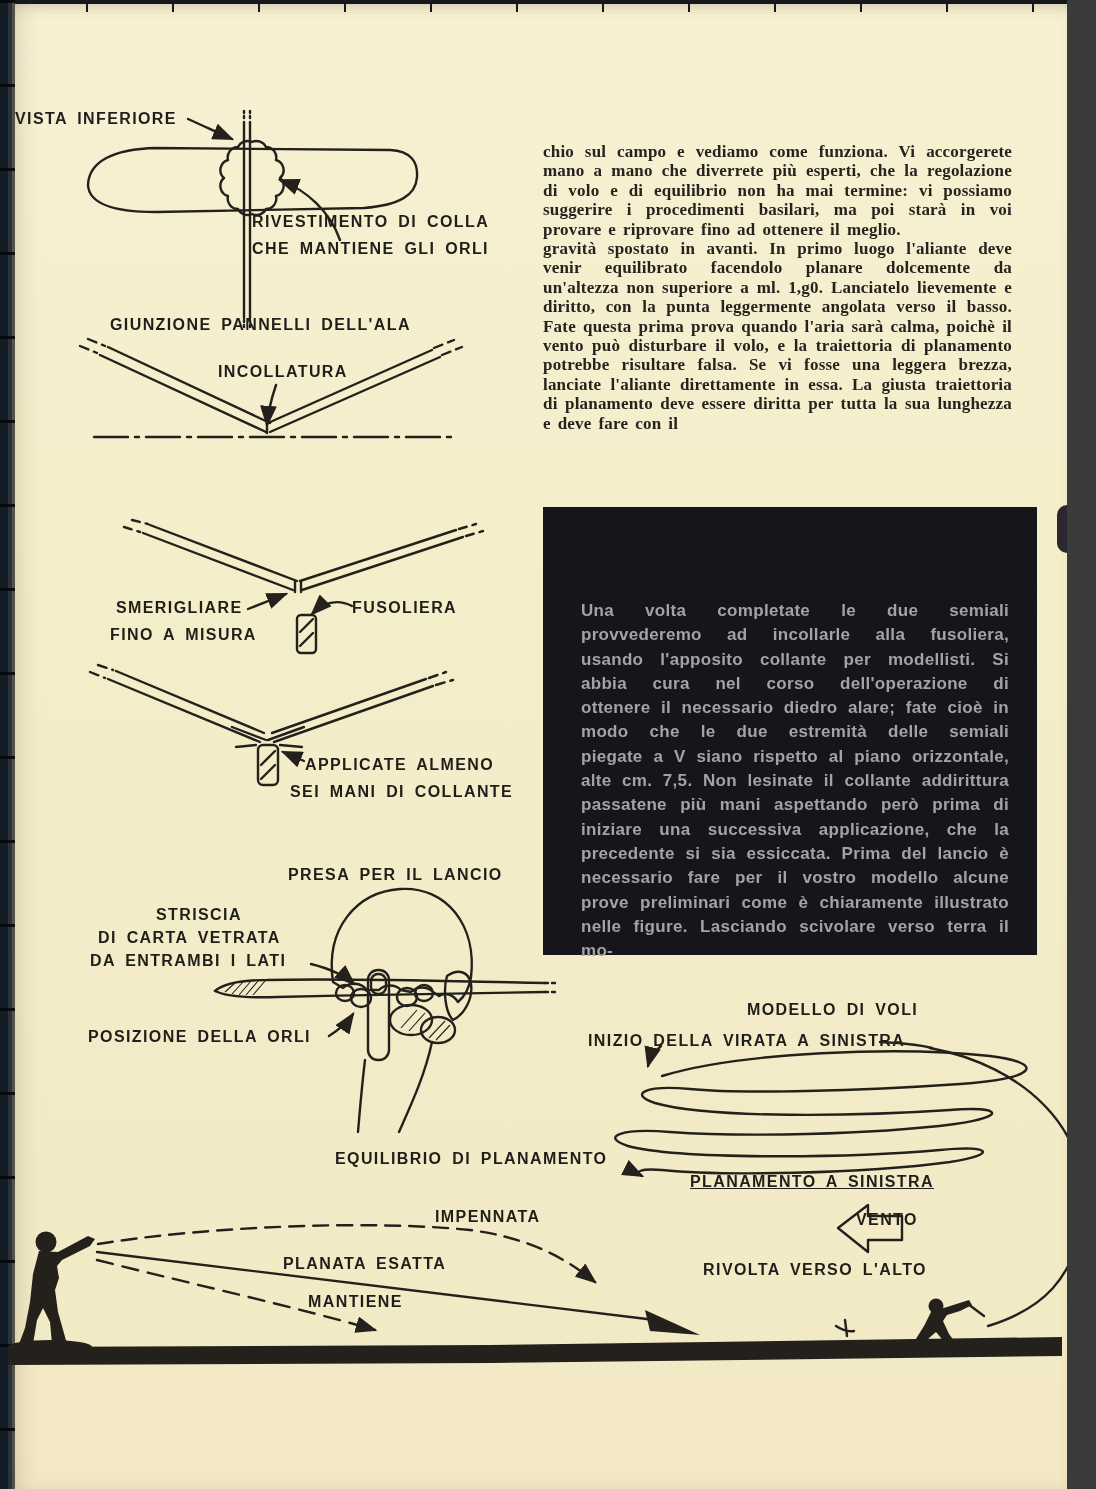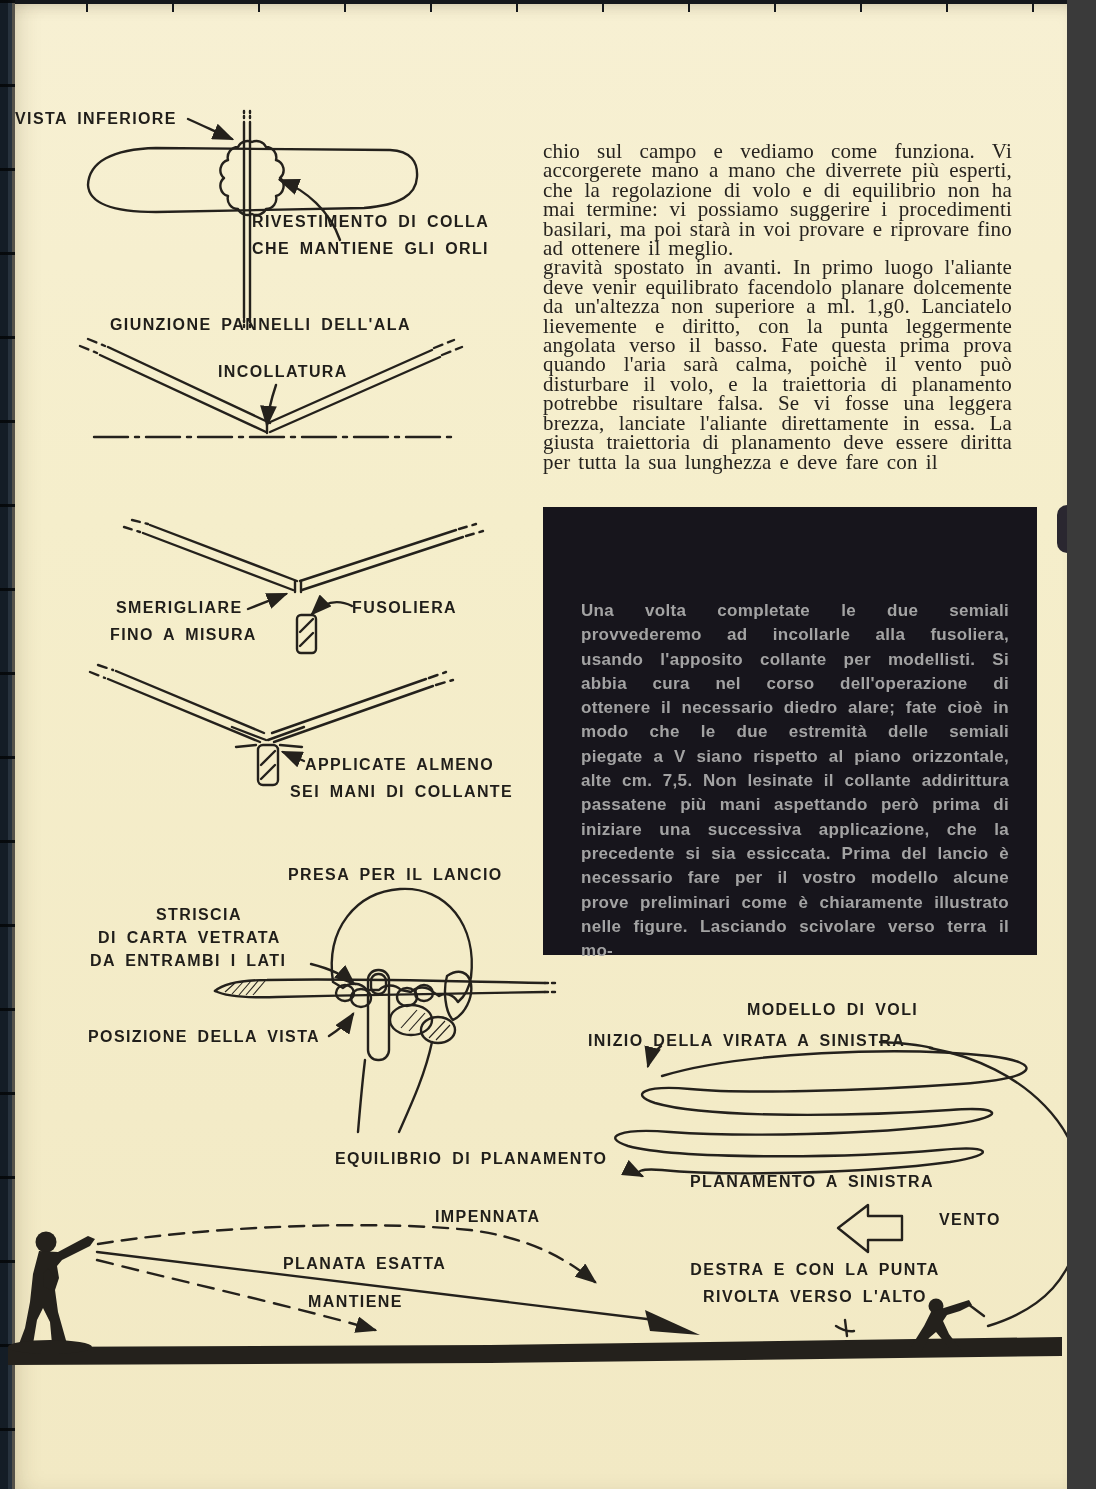--- a/index.html
+++ b/index.html
@@ -16,22 +16,22 @@
     background-size:100% 12px,100% 4px;background-repeat:no-repeat;}
   .left-edge{position:absolute;left:0;top:0;bottom:0;width:15px;
     background:
       repeating-linear-gradient(180deg,rgba(5,8,10,.9) 0 3px,transparent 3px 84px),
       linear-gradient(90deg,#141d26 0 8px,#27323d 8px 12px,#55524a 12px 15px);}
   .edge-mark{position:absolute;right:0;top:505px;width:10px;height:48px;background:#2a2730;
     border-radius:10px 0 0 10px;}
   .lbl{position:absolute;white-space:nowrap;font-weight:700;font-size:16px;
     letter-spacing:1.4px;word-spacing:4px;color:#201e1a;}
   .coltext{position:absolute;left:543px;top:142px;width:469px;
-    font-family:"Liberation Serif",serif;font-size:21px;line-height:19.4px;
-    text-align:justify;color:#26231f;letter-spacing:.2px;word-spacing:2.5px;}
+    font-family:"Liberation Serif",serif;font-size:17px;line-height:19.4px;
+    text-align:justify;color:#26231f;letter-spacing:.2px;word-spacing:2.5px;font-weight:bold;}
   .coltext p{margin:0;}
   .callout{position:absolute;left:543px;top:507px;width:494px;height:448px;
     background:#17151c;box-sizing:border-box;padding:92px 28px 0 38px;}
   .callout .boxtext{font-weight:700;font-size:17px;line-height:24.3px;color:#a3a3a3;
     text-align:justify;letter-spacing:.3px;word-spacing:5px;}
   .launch-label{position:absolute;left:650px;top:1256px;width:330px;text-align:center;
     font-weight:700;font-size:16px;letter-spacing:1.4px;word-spacing:4px;color:#201e1a;line-height:27px;}
   svg{position:absolute;overflow:visible;}
   .ink{stroke:#24211c;fill:none;stroke-width:2.4;stroke-linecap:round;stroke-linejoin:round;}
 </style>
@@ -143,21 +143,21 @@
     <path class="ink" stroke-width="1.8" d="M224 96 L 203 87" marker-end="url(#ah)"></path>
   </svg>
 
   <div class="lbl" style="left:305px;top:756px;">APPLICATE ALMENO</div>
   <div class="lbl" style="left:290px;top:783px;">SEI MANI DI COLLANTE</div>
 
   <div class="lbl" style="left:288px;top:866px;">PRESA PER IL LANCIO</div>
   <div class="lbl" style="left:156px;top:906px;">STRISCIA</div>
   <div class="lbl" style="left:98px;top:929px;">DI CARTA VETRATA</div>
   <div class="lbl" style="left:90px;top:952px;">DA ENTRAMBI I LATI</div>
-  <div class="lbl" style="left:88px;top:1028px;">POSIZIONE DELLA VISTA</div>
+  <div class="lbl" style="left:88px;top:1028px;">POSIZIONE DELLA ORLI</div>
 
   <svg style="left:195px;top:880px;" width="380" height="255" viewBox="0 0 380 255">
 
     <path class="ink" d="M20 111 C 28 104 46 100 72 100 C 150 98 245 101 350 103"></path>
     <path class="ink" d="M20 111 C 30 116 52 118 82 117 C 170 115 255 113 350 112"></path>
     <line class="ink" x1="350" y1="103" x2="364" y2="103" stroke-dasharray="3 4"></line>
     <line class="ink" x1="350" y1="112" x2="364" y2="112" stroke-dasharray="3 4"></line>
 
     <g stroke="#24211c" stroke-width="1.1">
       <line x1="30" y1="112" x2="40" y2="103"></line>
@@ -203,27 +203,26 @@
     <p>gravità spostato in avanti. In primo luogo l'aliante deve venir equilibrato facendolo planare dolcemente da un'altezza non superiore a ml. 1,g0. Lanciatelo lievemente e diritto, con la punta leggermente angolata verso il basso. Fate questa prima prova quando l'aria sarà calma, poichè il vento può disturbare il volo, e la traiettoria di planamento potrebbe risultare falsa. Se vi fosse una leggera brezza, lanciate l'aliante direttamente in essa. La giusta traiettoria di planamento deve essere diritta per tutta la sua lunghezza e deve fare con il</p>
   </div>
 
   <div class="callout">
     <div class="boxtext">Una volta completate le due semiali provvederemo ad incollarle alla fusoliera, usando l'apposito collante per modellisti. Si abbia cura nel corso dell'operazione di ottenere il necessario diedro alare; fate cioè in modo che le due estremità delle semiali piegate a V siano rispetto al piano orizzontale, alte cm. 7,5. Non lesinate il collante addirittura passatene più mani aspettando però prima di iniziare una successiva applicazione, che la precedente si sia essiccata. Prima del lancio è necessario fare per il vostro modello alcune prove preliminari come è chiaramente illustrato nelle figure. Lasciando scivolare verso terra il mo-</div>
   </div>
 
   <div class="lbl" style="left:747px;top:1001px;">MODELLO DI VOLI</div>
   <div class="lbl" style="left:588px;top:1032px;">INIZIO DELLA VIRATA A SINISTRA</div>
   <div class="lbl" style="left:335px;top:1150px;">EQUILIBRIO DI PLANAMENTO</div>
-  <div class="lbl" style="left:690px;top:1173px;">PLANAMENTO A SINISTRA</div>
-  <div class="lbl" style="left:939px;top:1211px;">VENTO</div>
+  <div class="lbl" style="left:690px;top:1173px;text-decoration:underline;">PLANAMENTO A SINISTRA</div>
+  <div class="lbl" style="left:856px;top:1211px;">VENTO</div>
   <div class="lbl" style="left:435px;top:1208px;">IMPENNATA</div>
   <div class="lbl" style="left:283px;top:1255px;">PLANATA ESATTA</div>
   <div class="lbl" style="left:308px;top:1293px;">MANTIENE</div>
   <div class="launch-label">
-    <div>DESTRA E CON LA PUNTA</div>
     <div>RIVOLTA VERSO L'ALTO</div>
   </div>
 
   <svg style="left:0;top:990px;" width="1096" height="400" viewBox="0 0 1096 400">
 
     <path class="ink" stroke-width="1.8" d="M661 56 C 654 62 650 68 648 76" marker-end="url(#ah)"></path>
 
     <path class="ink" d="M662 86
       C 740 62 900 56 990 66 C 1045 73 1040 88 960 94
       C 860 101 740 104 690 99 C 645 95 628 104 655 113

